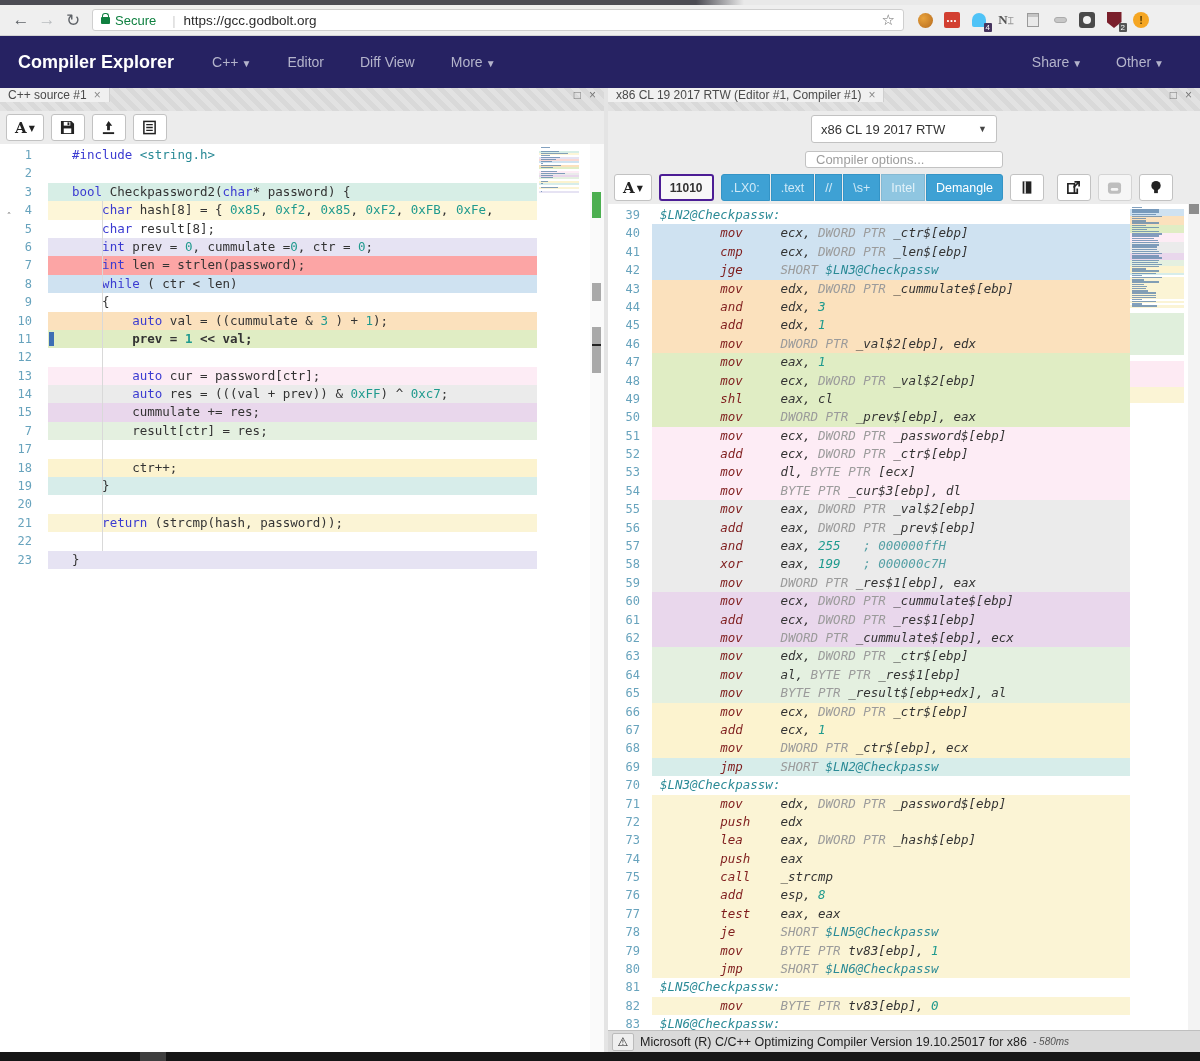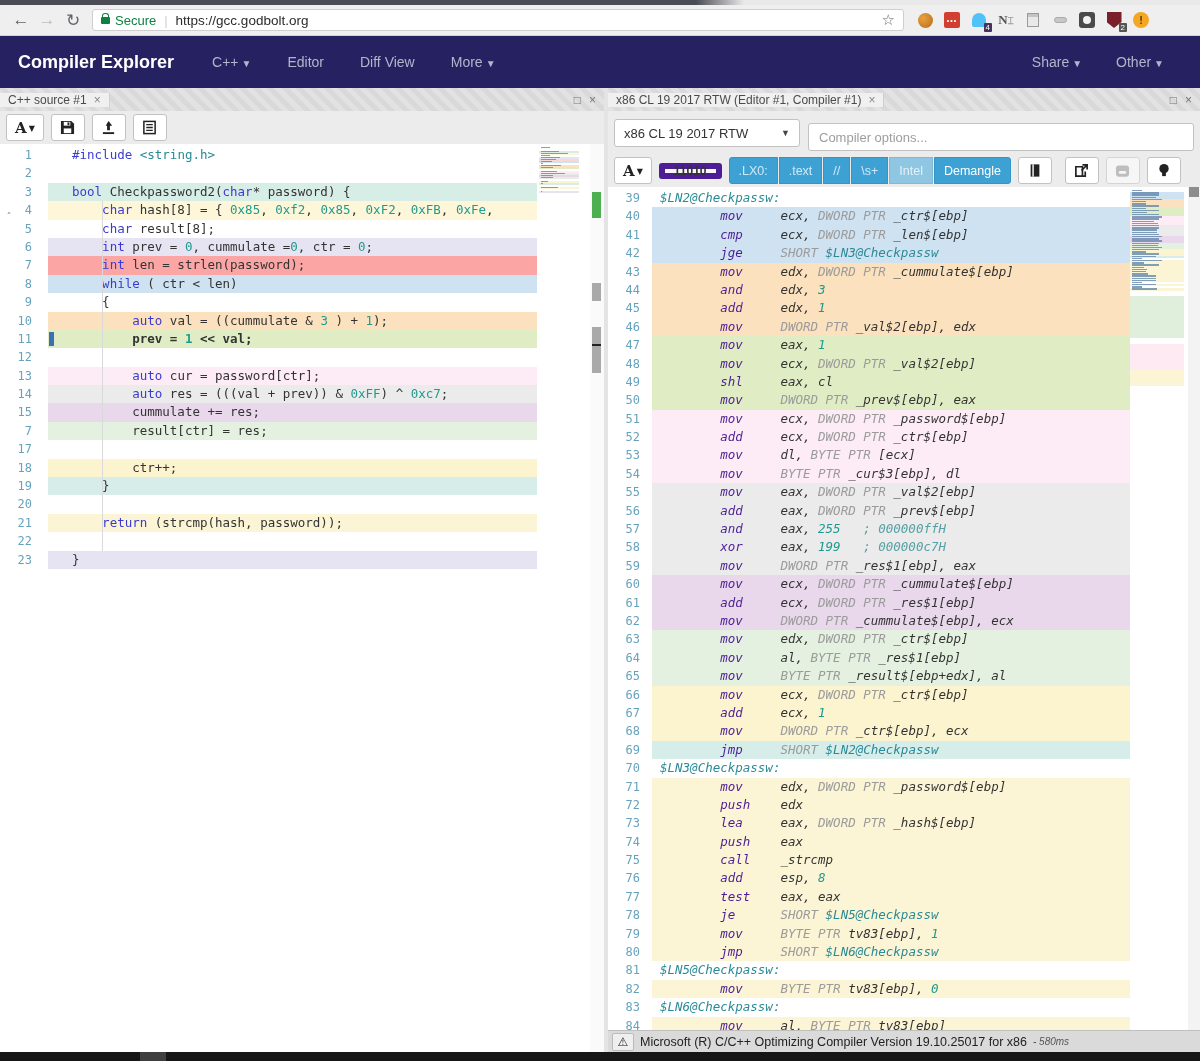--- a/index.html
+++ b/index.html
@@ -11,21 +11,21 @@
   .chrome-top { height:5px; background:linear-gradient(90deg,#4c4c54 0 58%,#e9e9e9 62% 100%); }
   .chrome-toolbar { height:31px; background:#efefef; display:flex; align-items:center;
     padding:0 8px; border-bottom:1px solid #d4d4d4; }
   .nav-glyph { font-size:17px; color:#5f6368; width:26px; text-align:center; cursor:pointer; }
   .nav-glyph.dim { color:#b9bcbf; }
   .urlbar { flex:0 0 auto; width:812px; height:22px; background:#fff; border:1px solid #cfcfcf;
     border-radius:3px; margin-left:6px; display:flex; align-items:center; padding:0 8px; }
   .lock { width:9px; height:7px; background:#0f8040; border-radius:1px; position:relative; margin-right:5px; }
   .lock:before { content:""; position:absolute; top:-4px; left:1px; width:5px; height:5px;
     border:1.5px solid #0f8040; border-bottom:none; border-radius:3px 3px 0 0; }
-  .secure-text { color:#0f8040; font-size:13px; margin-right:8px; }
+  .secure-text { color:#0f8040; font-size:13px; margin-right:16px; }
   .url-sep { color:#d0d0d0; margin-right:8px; font-size:13px; }
   .url-text { color:#2b2b2b; font-size:13.5px; flex:1; }
   .star { color:#6b6b6b; font-size:15px; }
   .ext-icons { display:flex; align-items:center; gap:9px; margin-left:12px; }
   .ext { position:relative; width:18px; height:18px; display:flex; align-items:center; justify-content:center; cursor:pointer; }
   .ext .badge { position:absolute; bottom:-3px; right:-4px; background:#46345e; color:#fff;
     font-size:8px; padding:0 2px; border-radius:1px; line-height:9px; }
   .ext-cookie { width:15px; height:15px; border-radius:50%; background:radial-gradient(circle at 35% 35%, #e8a23c, #b56a1e); }
   .ext-red { width:16px; height:16px; background:#d23f31; border-radius:2px; color:#fff; font-size:7px;
     display:flex;align-items:center;justify-content:center; letter-spacing:1px; font-weight:bold;}
@@ -53,43 +53,43 @@
   .menu.right { gap:34px; margin-right:18px; }
 
   
   .workspace { display:flex; height:964px; }
   .divider { width:4px; background:#e4e4e4; }
   .pane { background:#ececec; display:flex; flex-direction:column; }
   .pane.left { width:604px; }
   .pane.right { width:592px; }
 
   .tabrow { height:23px; background:repeating-linear-gradient(45deg,#e2e2e2 0 5px,#d9d9d9 5px 10px);
-    display:flex; align-items:center; font-size:12px; color:#4a4a4a; }
+    display:flex; align-items:flex-start; font-size:12px; color:#4a4a4a; }
   .tab { background:#f0f0f0; display:flex; align-items:center; padding:0 8px; gap:7px; cursor:pointer;
     border-right:1px solid #cfcfcf; max-width:86%; white-space:nowrap; overflow:hidden;}
   .tab .close { color:#8a8a8a; font-size:12px; }
   .winctl { margin-left:auto; display:flex; align-items:center; gap:8px; padding:0 8px; color:#777; font-size:12px; }
 
   .toolbar { display:flex; align-items:center; gap:7px; padding:3px 6px; background:#ececec; }
   .btn { background:#fff; border:1px solid #c2c2c2; border-radius:3px; height:27px; min-width:34px;
     display:flex; align-items:center; justify-content:center; padding:0 8px; cursor:pointer; }
   .btn-font { font-family:"DejaVu Serif", serif; font-weight:bold; font-size:15px; color:#222; }
   .btn-font .caret { font-size:8px; margin-left:2px; }
   .btn svg { display:block; }
 
-  .controls-row { display:flex; gap:8px; padding:4px 6px 3px 6px; align-items:center; }
+  .controls-row { display:flex; gap:8px; padding:4px 6px 3px 6px; align-items:center;flex-direction:column; }
   .select-box { width:186px; height:28px; background:#fff; border:1px solid #c2c2c2; border-radius:3px;
     display:flex; align-items:center; padding:0 9px; font-size:13px; color:#333; cursor:pointer; }
   .select-box .caret { margin-left:auto; font-size:9px; color:#444; }
   .options-input { flex:1; height:28px; border:1px solid #c2c2c2; border-radius:3px; padding:0 10px;
-    font-size:13px; color:#333;margin-top:8px; }
+    font-size:13px; color:#333; }
   .options-input::placeholder { color:#9d9d9d; }
 
-  .btn-toggle-off { background:#f7f7f7; border:6px solid #4c1d95; color:#333; font-weight:bold;
-    font-size:12px; height:16px; border-radius:3px; padding:0 9px; display:flex; align-items:center; cursor:pointer;}
+  .btn-toggle-off { background:#f7f7f7; border:2px solid #4c1d95; color:#333; font-weight:bold;
+    font-size:12px; height:27px; border-radius:3px; padding:0 9px; display:flex; align-items:center; cursor:pointer;}
   .filter-group { display:flex; gap:1px; }
   .btn-filter { background:#3ea1d4; border:1px solid #3494c6; color:#cfe9f7; font-size:12.5px;
     height:27px; padding:0 9px; display:flex; align-items:center; cursor:pointer; }
   .filter-group .btn-filter:first-child { border-radius:3px 0 0 3px; }
   .filter-group .btn-filter:last-child { border-radius:0 3px 3px 0; }
   .btn-filter.dim { background:#8fc6e1; border-color:#85b9d3; color:#e3f2f9; }
   .btn-filter.strong { color:#fff; }
   .btn.disabled { opacity:.55; }
 
   
@@ -102,21 +102,21 @@
   .pane.right .gutter { width:44px; padding-right:12px; }
   .content { white-space:pre; overflow:hidden; }
   .pane.left .content { width:489px; padding-left:24px; }
   .pane.right .content { width:478px; padding-left:8px;font-style:italic; }
   .row.bold .content { font-weight:bold; }
   .cursor-mark { position:absolute; right:-6px; top:2px; width:5px; height:14px; background:#3d6fb4; }
   .fold-mark { position:absolute; left:6px; top:8px; color:#8a8a8a; font-size:10px; }
   .indent-guide { position:absolute; width:1px; background:#d9d9d9; left:102px; }
 
   .seg-k { color:#3b3bd1; } .seg-n { color:#1f9a8e; } .seg-s { color:#2a8a96; }
-  .seg-p { color:#333; }    .seg-g { color:#9b9b9b; } .seg-m { color:#4c1d95; }
+  .seg-p { color:#333; }    .seg-g { color:#9b9b9b; } .seg-m { color:#7f1d1d; }
   .seg-l { color:#2a8a96; } .seg-c { color:#55a0a5; }
 
   .minimap { position:absolute; top:3px; background:#fff; }
   .pane.left .minimap { left:539px; width:40px; }
   .pane.right .minimap { left:522px; width:54px; }
   .mm-row { position:relative; }
   .mm-bar { position:absolute; left:2px; top:0; height:1.4px; background:rgba(90,130,170,.75); }
   .mm-block { width:100%; }
 
   .ruler { position:absolute; top:0; right:0; width:14px; height:100%; background:#fafafa; }

